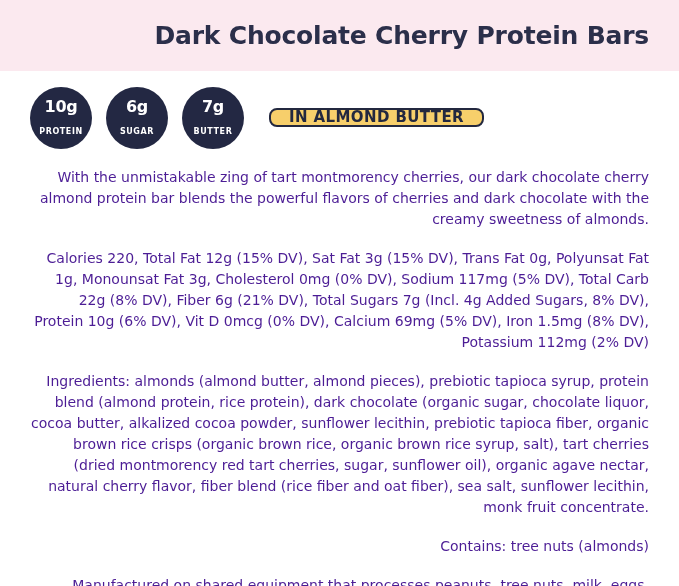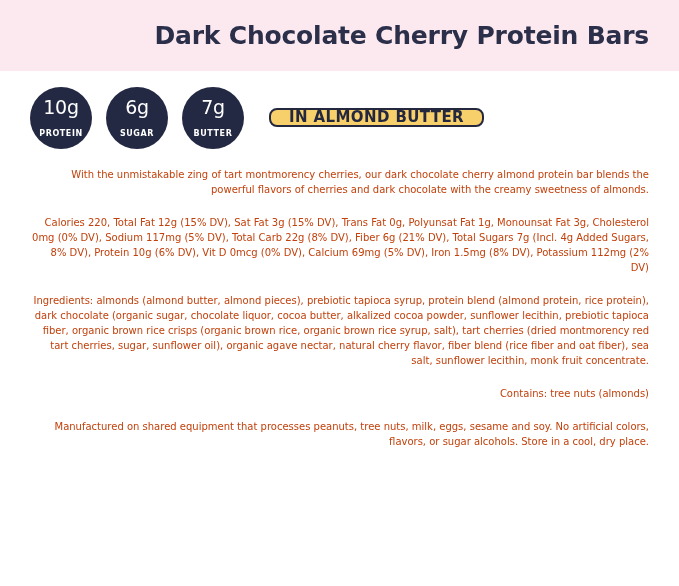--- a/index.html
+++ b/index.html
@@ -47,22 +47,22 @@
     border-radius: 50%;
     background: #232843;
     color: #ffffff;
     display: flex;
     flex-direction: column;
     align-items: center;
     justify-content: center;
     flex: 0 0 auto;
   }
   .badge .amount {
-    font-size: 19px;
-    font-weight: 400;
+    font-size: 16px;
+    font-weight: 700;
     line-height: 1;
     letter-spacing: -0.3px;
   }
   .badge .label {
     font-size: 8px;
     font-weight: 700;
     letter-spacing: 0.6px;
     margin-top: 12px;
   }
   .pill {
@@ -77,23 +77,23 @@
     color: #23283f;
     line-height: 1;
     flex: 0 0 auto;
   }
   .body-content {
     padding: 8px 30px 0 30px;
     box-sizing: border-box;
   }
   .body-content p {
     margin: 0 0 18px 0;
-    font-size: 10px;
+    font-size: 14px;
     line-height: 1.5;
-    color: #c2410c;
+    color: #4c1d95;
   }
   .body-content p:last-child {
     margin-bottom: 0;
   }
 </style>
 </head>
 <body>
 
 <div class="page">
 

